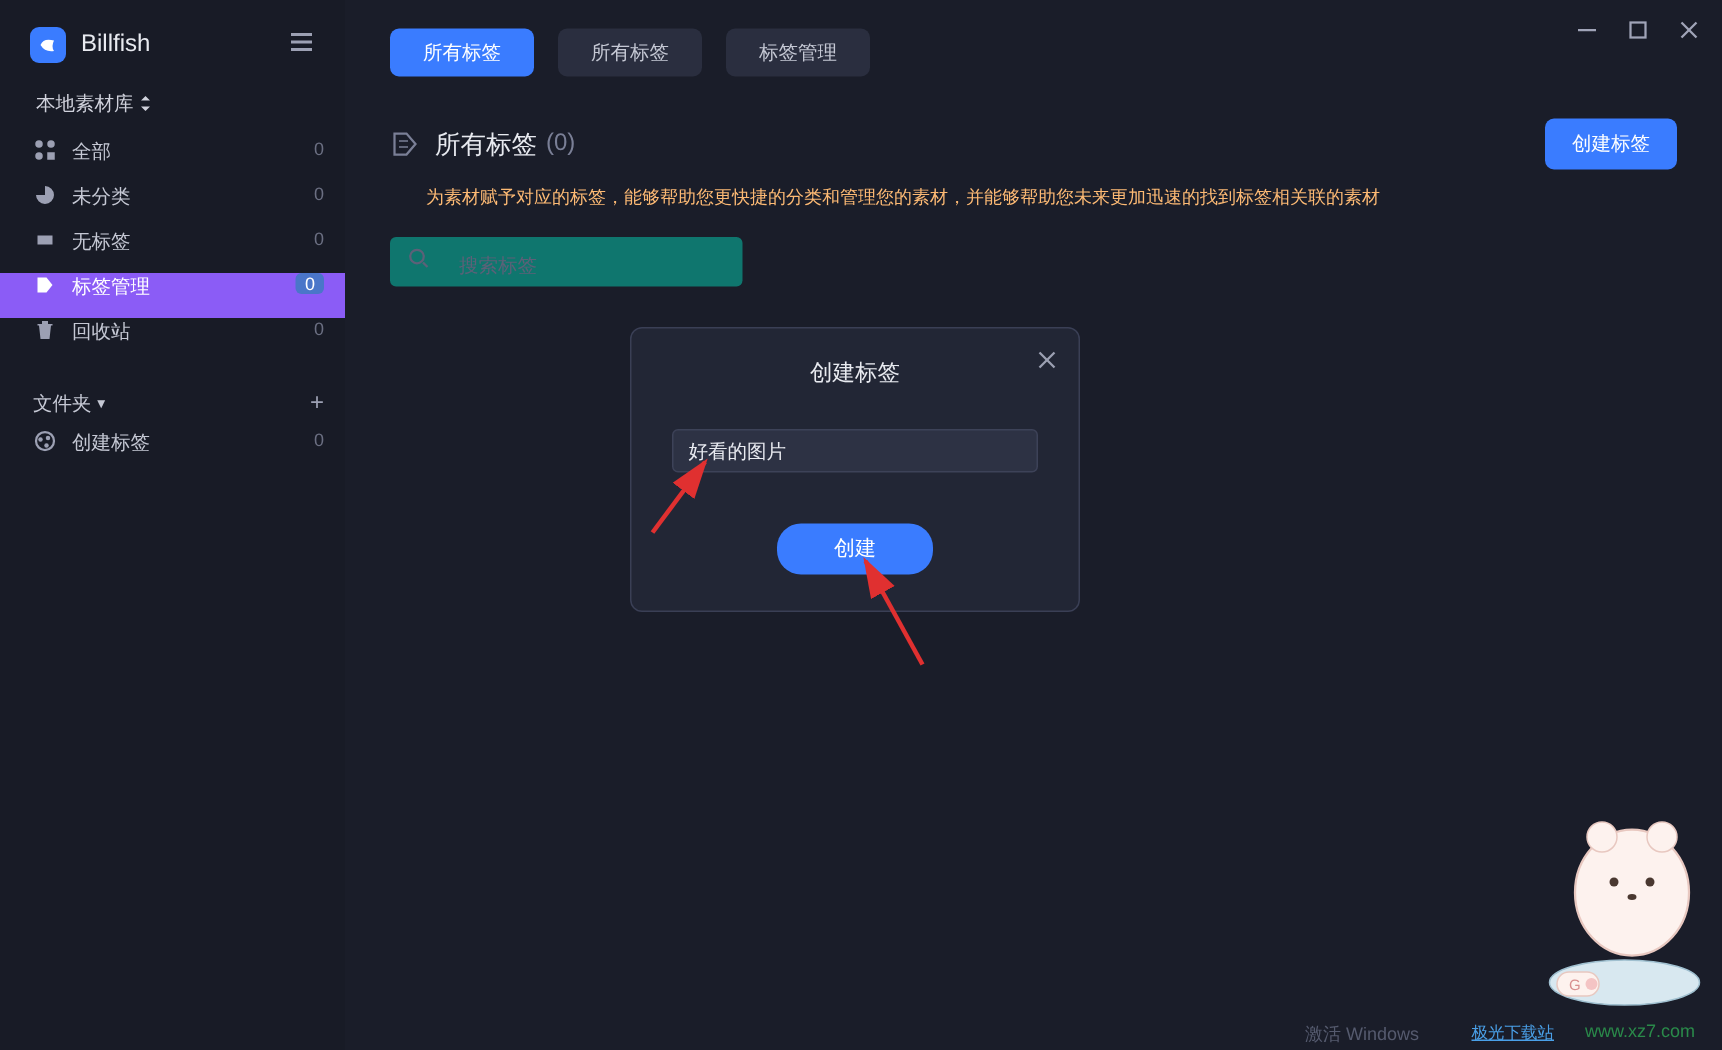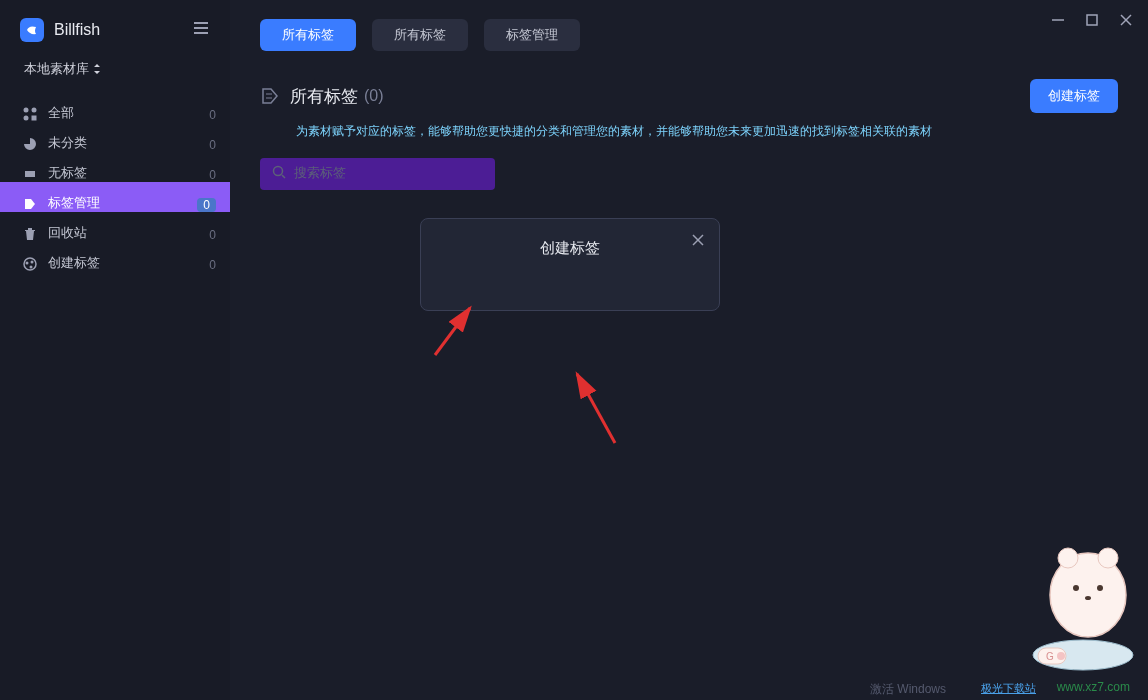--- a/index.html
+++ b/index.html
@@ -62,21 +62,21 @@
   padding: 8px 20px 14px 24px;
   color: #d0d2dc;
   font-size: 13px;
   cursor: pointer;
   display: flex;
   align-items: center;
   gap: 4px;
 }
 .nav-item {
   display: flex;
-  align-items: flex-end;
+  align-items: flex-start;
   height: 30px;
   padding: 0 14px 0 22px;
   font-size: 13px;
   color: #c5c8d4;
   cursor: pointer;
   position: relative;
 }
 .nav-item.active {
   background: #8b5cf6;
   color: #fff;
@@ -159,33 +159,33 @@
   margin-left: auto;
   background: #3a7cff;
   color: #fff;
   border: none;
   padding: 8px 18px;
   border-radius: 6px;
   font-size: 13px;
   cursor: pointer;
 }
 .page-desc {
-  color: #7dd3fc;
+  color: #fdba74;
   font-size: 12px;
-  margin-left: 36px;
+  margin-left: 24px;
   margin-bottom: 18px;
 }
 .search-box {
   width: 235px;
-  background: #4c1d95;
+  background: #0f766e;
   border-radius: 4px;
   padding: 7px 12px;
   display: flex;
-  align-items: flex-start;
-  gap: 8px;
+  align-items: flex-end;
+  gap: 20px;
 }
 .search-box input {
   background: transparent;
   border: none;
   outline: none;
   color: #c5c8d4;
   font-size: 13px;
   flex: 1;
 }
 .search-box input::placeholder { color: #5c6178; }
@@ -368,20 +368,25 @@
   <div class="nav-item">
     <span class="nav-icon">
       <svg width="14" height="14" viewBox="0 0 14 14">
           <path d="M3 4 L11 4 L10 13 L4 13 Z M2 3 L12 3 L12 4 L2 4 Z M5 1 L9 1 L9 3 L5 3 Z" fill="currentColor"></path>
         </svg>
     </span>
     <span>回收站</span>
     <span class="nav-count">0</span>
   </div>
 
+  <div class="section-header">
+    <span>文件夹</span>
+    <span style="margin-left:2px;font-size:9px;">▼</span>
+    <span class="section-add">+</span>
+  </div>
 
   <div class="nav-item">
     <span class="nav-icon">
       <svg width="14" height="14" viewBox="0 0 14 14">
           <circle cx="7" cy="7" r="6" fill="none" stroke="currentColor" stroke-width="1.5"></circle>
           <circle cx="4" cy="6" r="1.5" fill="currentColor"></circle>
           <circle cx="9" cy="5" r="1.5" fill="currentColor"></circle>
           <circle cx="8" cy="10" r="1.5" fill="currentColor"></circle>
         </svg>
     </span>
@@ -424,20 +429,22 @@
 </div>
 
 <div class="modal">
   <div class="modal-close">
     <svg width="14" height="14" viewBox="0 0 14 14">
         <line x1="2" y1="2" x2="12" y2="12" stroke="currentColor" stroke-width="1.5"></line>
         <line x1="12" y1="2" x2="2" y2="12" stroke="currentColor" stroke-width="1.5"></line>
       </svg>
   </div>
   <div class="modal-title">创建标签</div>
+  <input class="modal-input" type="text" value="好看的图片" style="">
+  <button class="modal-submit">创建</button>
 </div>
 
 <svg class="arrow" style="left:430px;top:300px;" width="50" height="60">
   <defs>
       <marker id="ah1" markerWidth="10" markerHeight="10" refX="8" refY="3" orient="auto">
         <path d="M0,0 L9,3 L0,6 Z" fill="#e03030"></path>
       </marker>
     </defs>
   <line x1="5" y1="55" x2="40" y2="8" stroke="#e03030" stroke-width="3" marker-end="url(#ah1)"></line>
 </svg>

